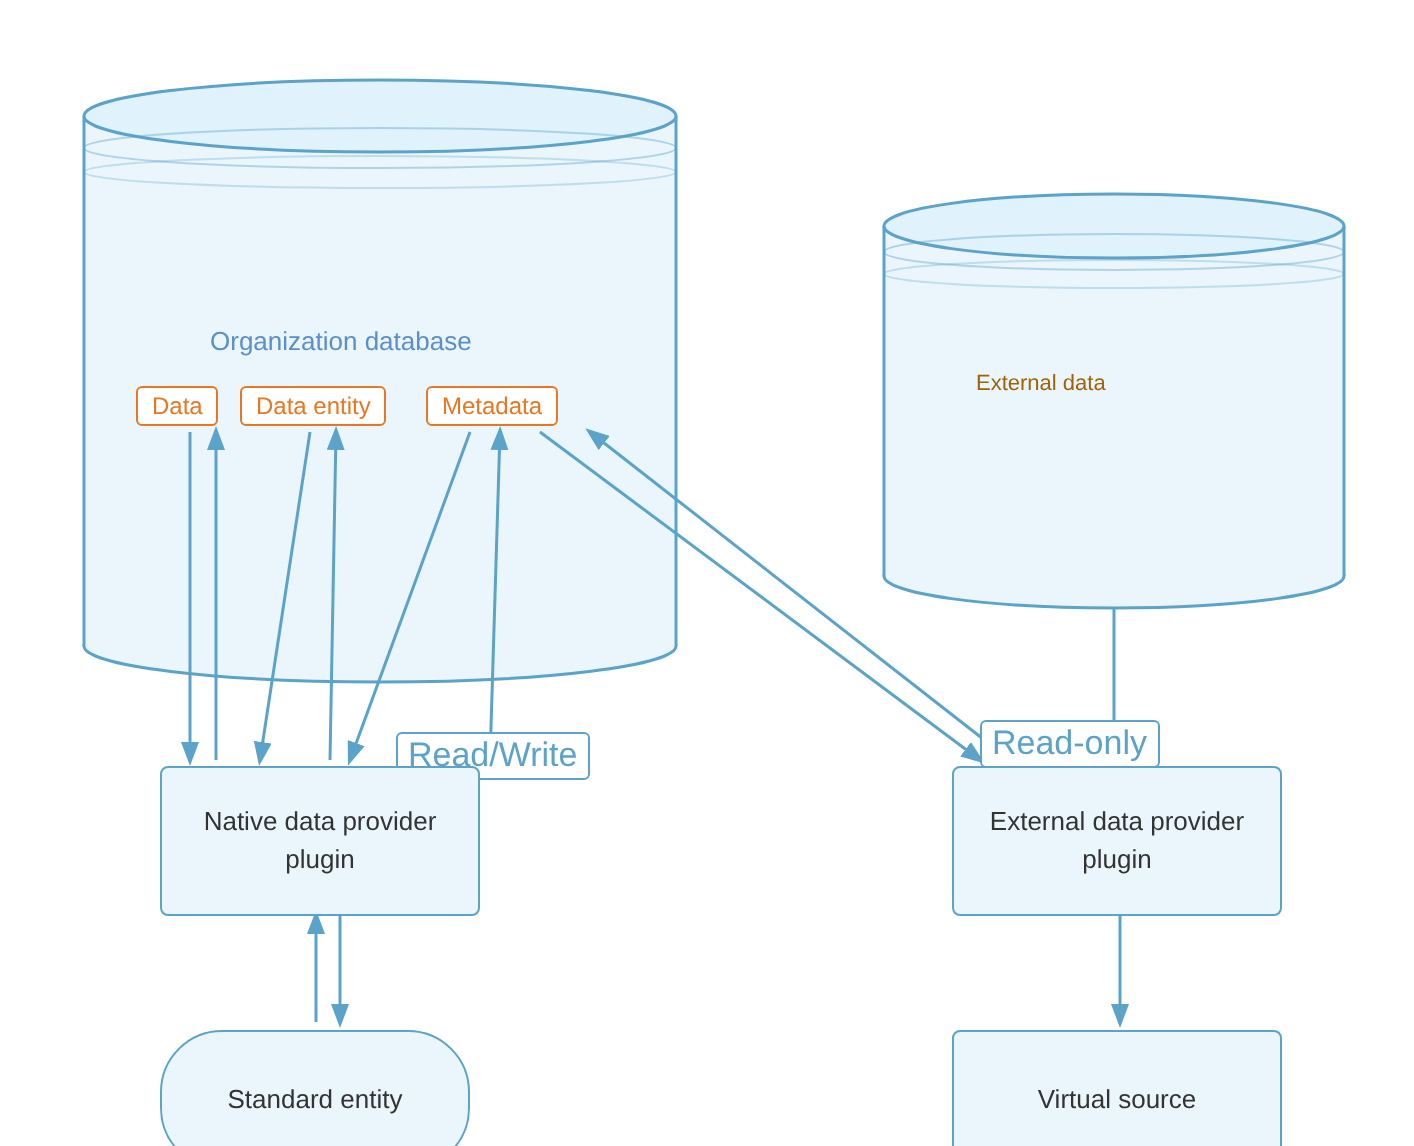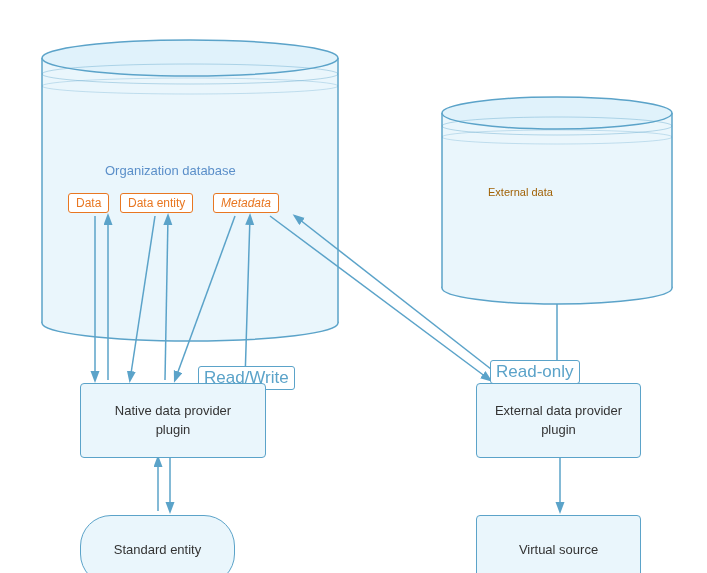--- a/index.html
+++ b/index.html
@@ -115,27 +115,27 @@
   </svg>
 
   <div style="position:absolute; left:105px; top:135px; color:#5b8fc9; font-size:13px;">Organization database</div>
 
   <div style="position:absolute; left:488px; top:158px; color:#a16207; font-size:11px;">External data</div>
 
   <div class="box-orange" style="left:68px; top:165px;text-align:right;">Data</div>
 
   <div class="box-orange" style="left:120px; top:165px;">Data entity</div>
 
-  <div class="box-orange" style="left:213px; top:165px;font-style:italic;">Metadata</div>
+  <div class="box-orange" style="left:213px; top:165px;">Metadata</div>
 
   <div class="badge" style="left:198px; top:338px;">Read/Write</div>
 
   <div class="badge" style="left:490px; top:332px;">Read-only</div>
 
-  <div class="box" style="left:80px; top:355px; width:186px; height:75px;">Native data provider<br>plugin</div>
+  <div class="box" style="left:80px; top:355px; width:160px; height:75px;">Native data provider<br>plugin</div>
 
   <div class="box" style="left:476px; top:355px; width:165px; height:75px;">External data provider<br>plugin</div>
 
   <div class="box" style="left:80px; top:487px; width:155px; height:70px;border-radius:31px;">Standard entity</div>
 
   <div class="box" style="left:476px; top:487px; width:165px; height:70px;">Virtual source</div>
 
 </div>
 
 </body></html>

